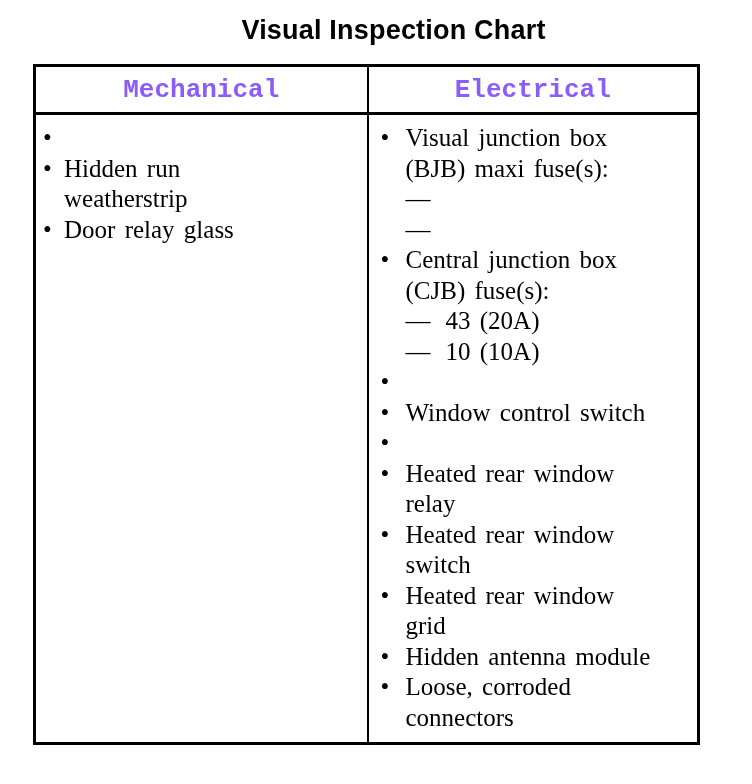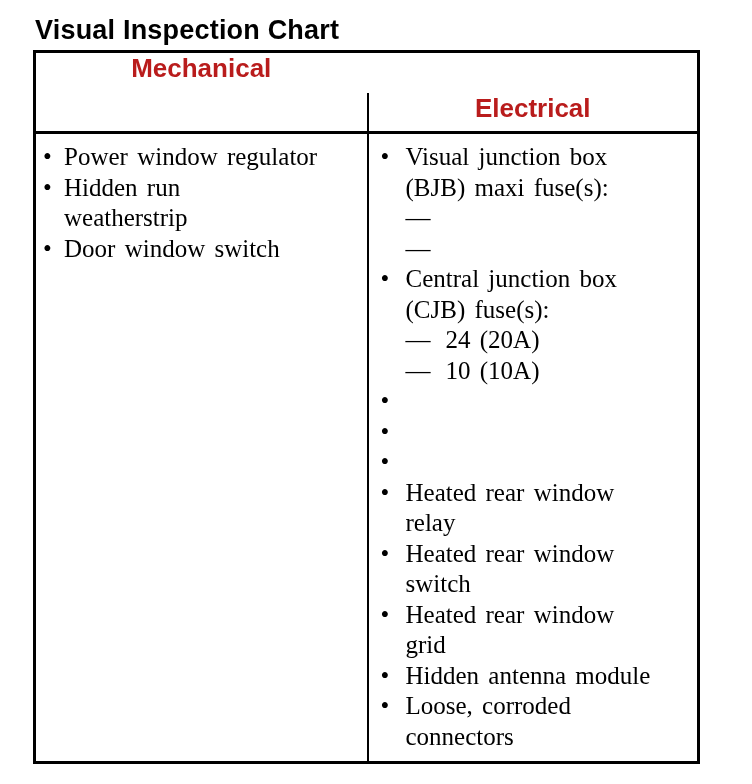--- a/index.html
+++ b/index.html
@@ -14,45 +14,45 @@
   }
   .page {
     padding: 15px 0 0 33px;
   }
   .doc-title {
     font-family: "Liberation Sans", sans-serif;
     font-weight: bold;
     font-size: 27px;
     letter-spacing: 0.2px;
     color: #000;
-    margin: 0 0 4px 2px;
+    margin: 0 0 18px 2px;
+    text-align: center;
   }
   .vtable {
     width: 667px;
     box-sizing: border-box;
     border: 3px solid #000;
     background: #fff;
   }
   .thead {
     display: grid;
     grid-template-columns: 1fr 1fr;
     border-bottom: 3px solid #000;
   }
   .th {
-    font-family: Liberation Sans, sans-serif;
+    font-family: Liberation Mono, monospace;
     font-weight: bold;
     font-size: 26px;
-    color: #b91c1c;
+    color: #8b5cf6;
     text-align: center;
-    padding: 0 0 7px 0;
+    padding: 8px 0 7px 0;
     box-sizing: border-box;
   }
   .th.right {
     border-left: 2px solid #000;
-    margin-top: 40px;
   }
   .tbody {
     display: grid;
     grid-template-columns: 1fr 1fr;
   }
   .td {
     box-sizing: border-box;
     font-family: "Liberation Serif", serif;
     font-size: 25px;
     line-height: 30.5px;
@@ -102,30 +102,29 @@
     <div class="thead">
       <div class="th">Mechanical</div>
       <div class="th right">Electrical</div>
     </div>
 
     <div class="tbody">
 
       <div class="td">
         <div class="item">
           <span class="bullet">•</span>
-          <span class="txt">Power window regulator</span>
         </div>
         <div class="item">
           <span class="bullet">•</span>
           <span class="txt">Hidden run
 weatherstrip</span>
         </div>
         <div class="item">
           <span class="bullet">•</span>
-          <span class="txt">Door window switch</span>
+          <span class="txt">Door relay glass</span>
         </div>
       </div>
 
       <div class="td right">
         <div class="item">
           <span class="bullet">•</span>
           <span class="txt">Visual junction box
 (BJB) maxi fuse(s):</span>
         </div>
         <div class="sub">
@@ -135,32 +134,33 @@
           <span class="dash">—</span>
         </div>
 
         <div class="item">
           <span class="bullet">•</span>
           <span class="txt">Central junction box
 (CJB) fuse(s):</span>
         </div>
         <div class="sub">
           <span class="dash">—</span>
-          <span class="txt">24 (20A)</span>
+          <span class="txt">43 (20A)</span>
         </div>
         <div class="sub">
           <span class="dash">—</span>
           <span class="txt">10 (10A)</span>
         </div>
 
         <div class="item">
           <span class="bullet">•</span>
         </div>
         <div class="item">
           <span class="bullet">•</span>
+          <span class="txt">Window control switch</span>
         </div>
         <div class="item">
           <span class="bullet">•</span>
         </div>
         <div class="item">
           <span class="bullet">•</span>
           <span class="txt">Heated rear window
 relay</span>
         </div>
         <div class="item">

